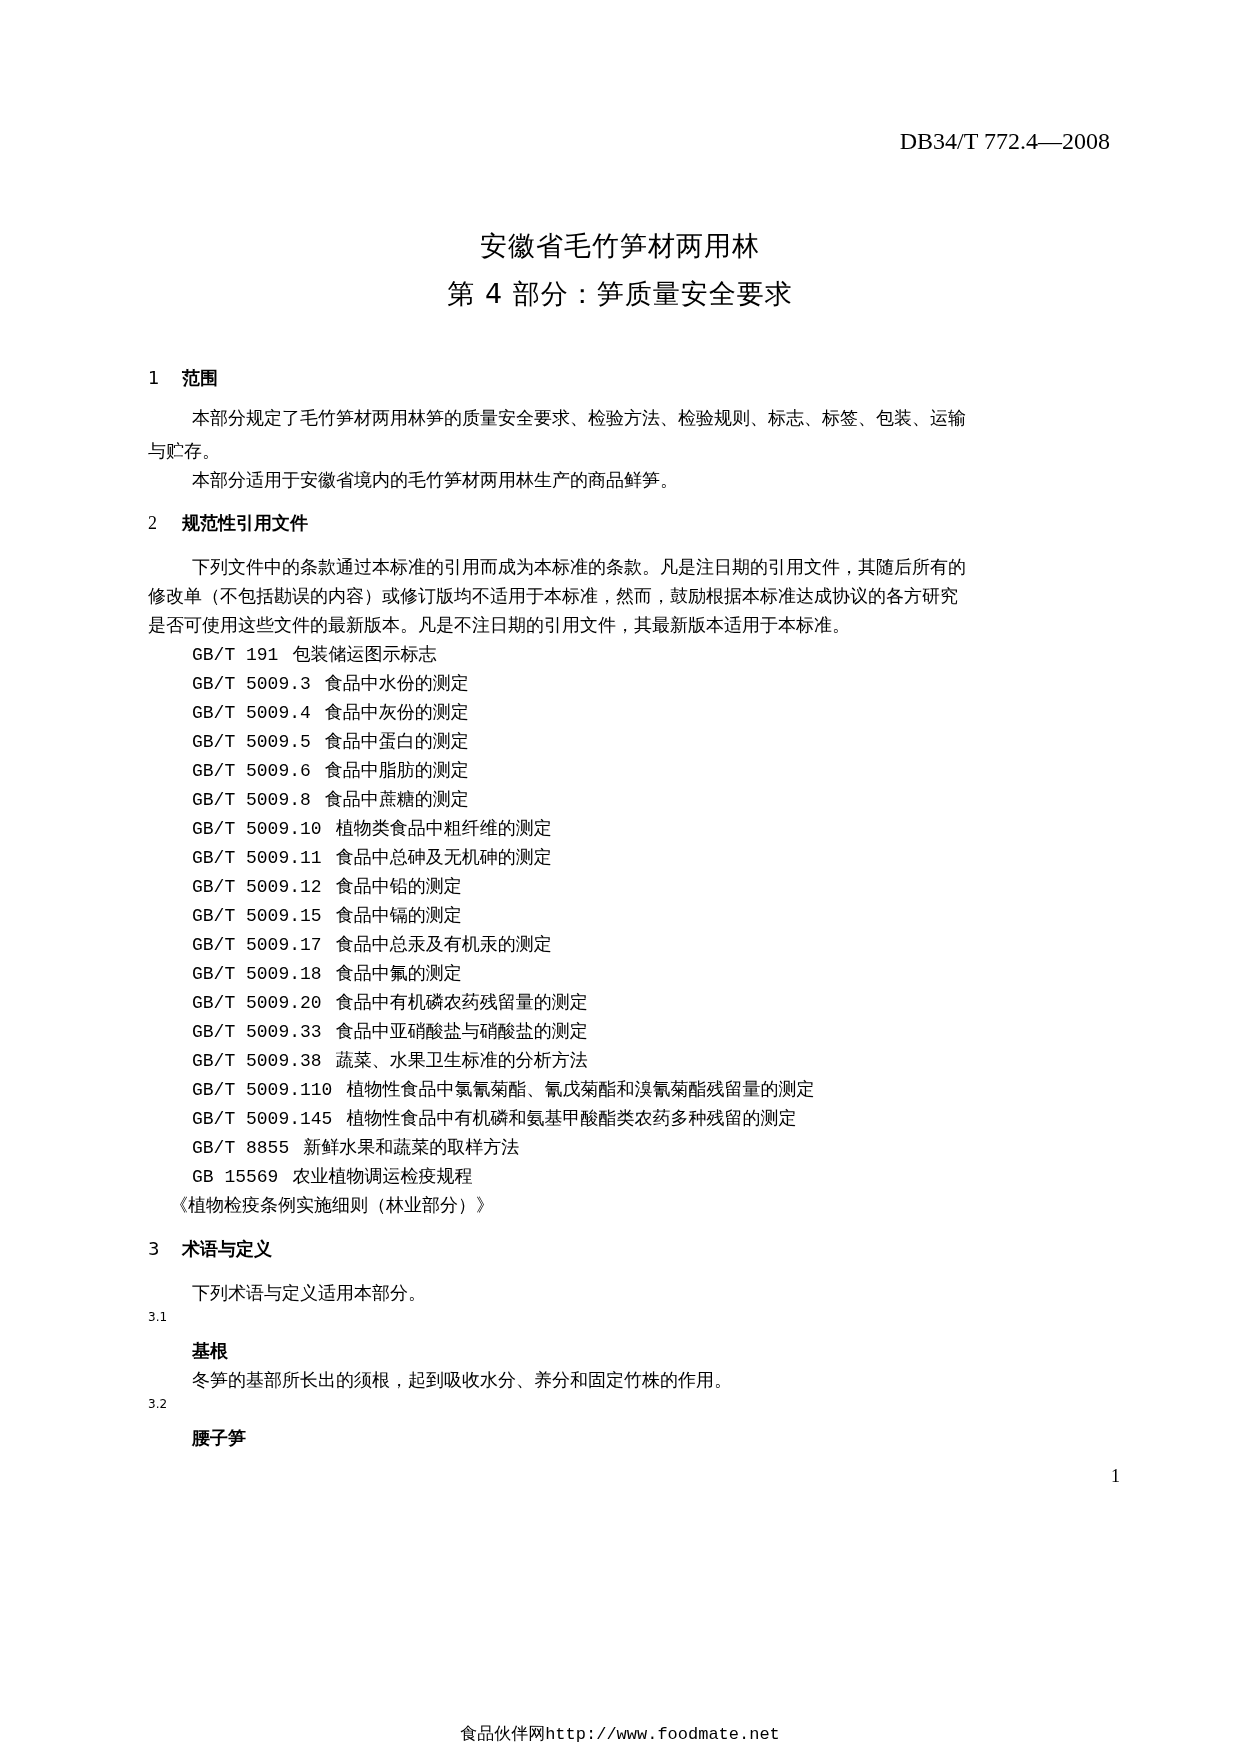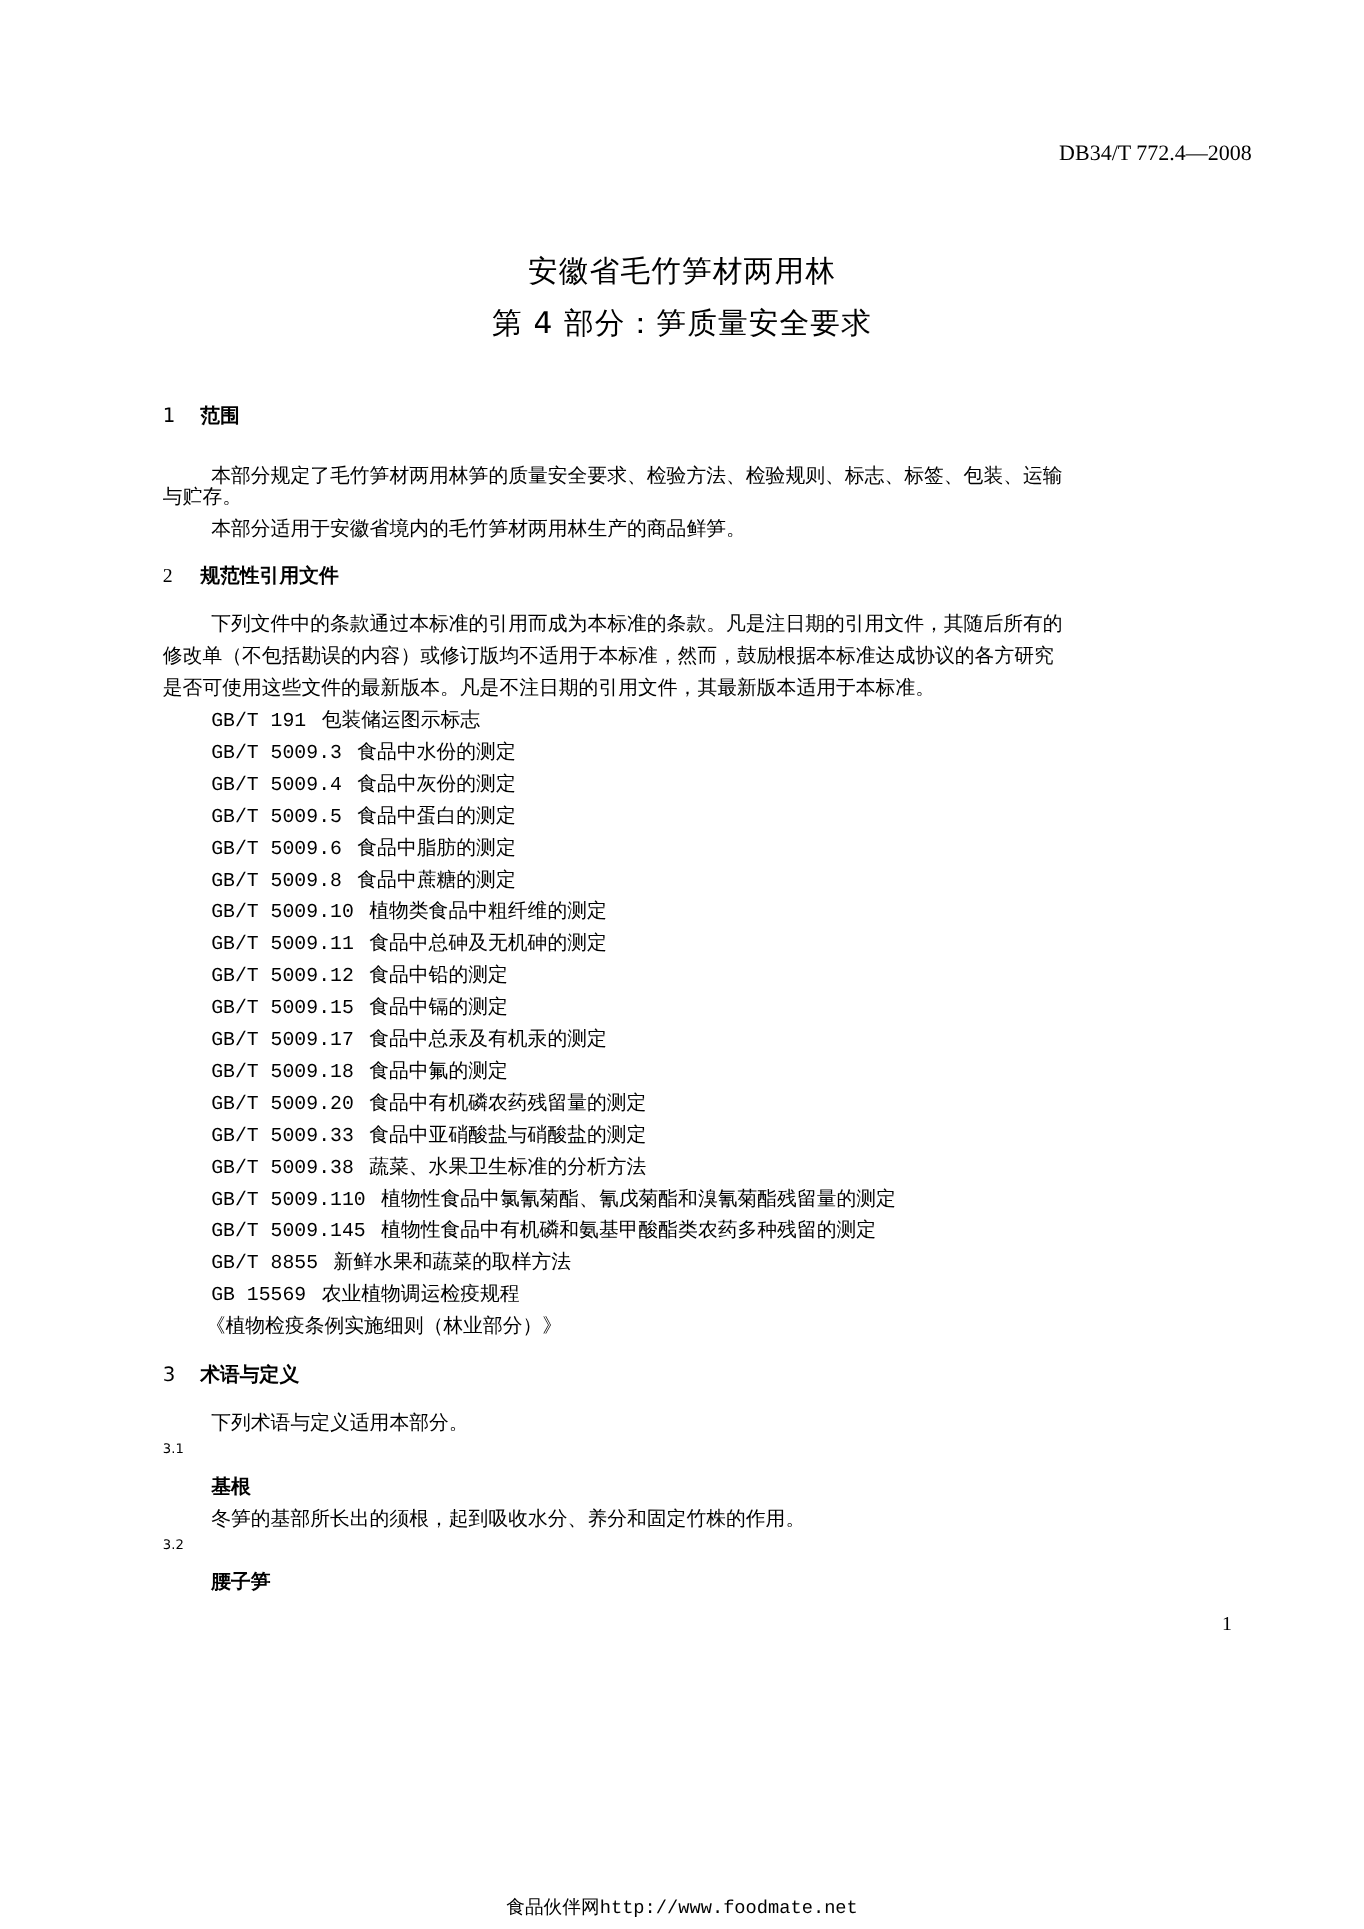--- a/index.html
+++ b/index.html
@@ -1,21 +1,21 @@
 <!DOCTYPE html>
 <html><head>
 <meta charset="utf-8">
 <style>
   html, body { margin: 0; padding: 0; background: #ffffff; }
   body { width: 1240px; height: 1754px; position: relative; overflow: hidden; color: #000; }
   .abs { position: absolute; white-space: nowrap; }
   .serif { font-family: "Liberation Serif", "DejaVu Serif", serif; }
   .sans { font-family: "DejaVu Sans", "Liberation Sans", sans-serif; }
   .mono { font-family: "Liberation Mono", "DejaVu Sans Mono", monospace; }
-  .header-code { right: 102px; top: 128px; font-size: 20px; }
+  .header-code { right: 130px; top: 128px; font-size: 24px; }
   .title { left: 0; width: 1240px; text-align: center; font-size: 27px; letter-spacing: 1px; }
   .sec { left: 148px; font-size: 18px; font-weight: bold; }
   .sec .num { display: inline-block; width: 34px; font-weight: normal; }
   .para { left: 148px; font-size: 18px; }
   .indent { left: 192px; }
   .ref { left: 192px; font-size: 18px; }
   .ref .code { display: inline-block; }
   .ref .gap { display: inline-block; width: 14px; }
   .clause-num { left: 148px; font-size: 12px; }
   .term { left: 192px; font-size: 18px; font-weight: bold; }
@@ -28,21 +28,21 @@
 <div>
 
   <div class="abs serif header-code">DB34/T 772.4—2008</div>
 
   <div class="abs sans title" style="top:228px;">安徽省毛竹笋材两用林</div>
   <div class="abs sans title" style="top:276px;">第 4 部分：笋质量安全要求</div>
 
   <div class="abs sans sec" style="top:366px;">
     <span class="num">1</span><span>范围</span>
   </div>
-  <div class="abs serif para indent" style="top:420px;">本部分规定了毛竹笋材两用林笋的质量安全要求、检验方法、检验规则、标志、标签、包装、运输</div>
+  <div class="abs serif para indent" style="top:406px;">本部分规定了毛竹笋材两用林笋的质量安全要求、检验方法、检验规则、标志、标签、包装、运输</div>
   <div class="abs serif para" style="top:439px;">与贮存。</div>
   <div class="abs serif para indent" style="top:468px;">本部分适用于安徽省境内的毛竹笋材两用林生产的商品鲜笋。</div>
 
   <div class="abs sans sec" style="top:511px;font-family:Liberation Serif, serif;">
     <span class="num">2</span><span>规范性引用文件</span>
   </div>
   <div class="abs serif para indent" style="top:555px;">下列文件中的条款通过本标准的引用而成为本标准的条款。凡是注日期的引用文件，其随后所有的</div>
   <div class="abs serif para" style="top:584px;">修改单（不包括勘误的内容）或修订版均不适用于本标准，然而，鼓励根据本标准达成协议的各方研究</div>
   <div class="abs serif para" style="top:613px;">是否可使用这些文件的最新版本。凡是不注日期的引用文件，其最新版本适用于本标准。</div>
 
@@ -59,21 +59,21 @@
     <div class="abs ref" style="top:903px;"><span class="code mono">GB/T 5009.15</span><span class="gap"></span><span class="serif">食品中镉的测定</span></div>
     <div class="abs ref" style="top:932px;"><span class="code mono">GB/T 5009.17</span><span class="gap"></span><span class="serif">食品中总汞及有机汞的测定</span></div>
     <div class="abs ref" style="top:961px;"><span class="code mono">GB/T 5009.18</span><span class="gap"></span><span class="serif">食品中氟的测定</span></div>
     <div class="abs ref" style="top:990px;"><span class="code mono">GB/T 5009.20</span><span class="gap"></span><span class="serif">食品中有机磷农药残留量的测定</span></div>
     <div class="abs ref" style="top:1019px;"><span class="code mono">GB/T 5009.33</span><span class="gap"></span><span class="serif">食品中亚硝酸盐与硝酸盐的测定</span></div>
     <div class="abs ref" style="top:1048px;"><span class="code mono">GB/T 5009.38</span><span class="gap"></span><span class="serif">蔬菜、水果卫生标准的分析方法</span></div>
     <div class="abs ref" style="top:1077px;"><span class="code mono">GB/T 5009.110</span><span class="gap"></span><span class="serif">植物性食品中氯氰菊酯、氰戊菊酯和溴氰菊酯残留量的测定</span></div>
     <div class="abs ref" style="top:1106px;"><span class="code mono">GB/T 5009.145</span><span class="gap"></span><span class="serif">植物性食品中有机磷和氨基甲酸酯类农药多种残留的测定</span></div>
     <div class="abs ref" style="top:1135px;"><span class="code mono">GB/T 8855</span><span class="gap"></span><span class="serif">新鲜水果和蔬菜的取样方法</span></div>
     <div class="abs ref" style="top:1164px;"><span class="code mono">GB 15569</span><span class="gap"></span><span class="serif">农业植物调运检疫规程</span></div>
-    <div class="abs ref serif" style="top:1193px; left:187px;">《植物检疫条例实施细则（林业部分）》</div>
+    <div class="abs ref serif" style="top:1193px; left:170px;">《植物检疫条例实施细则（林业部分）》</div>
   </div>
 
   <div class="abs sans sec" style="top:1237px;">
     <span class="num">3</span><span>术语与定义</span>
   </div>
   <div class="abs serif para indent" style="top:1281px;">下列术语与定义适用本部分。</div>
 
   <div class="abs sans clause-num" style="top:1310px;">3.1</div>
   <div class="abs sans term" style="top:1339px;">基根</div>
   <div class="abs serif para indent" style="top:1368px;">冬笋的基部所长出的须根，起到吸收水分、养分和固定竹株的作用。</div>

